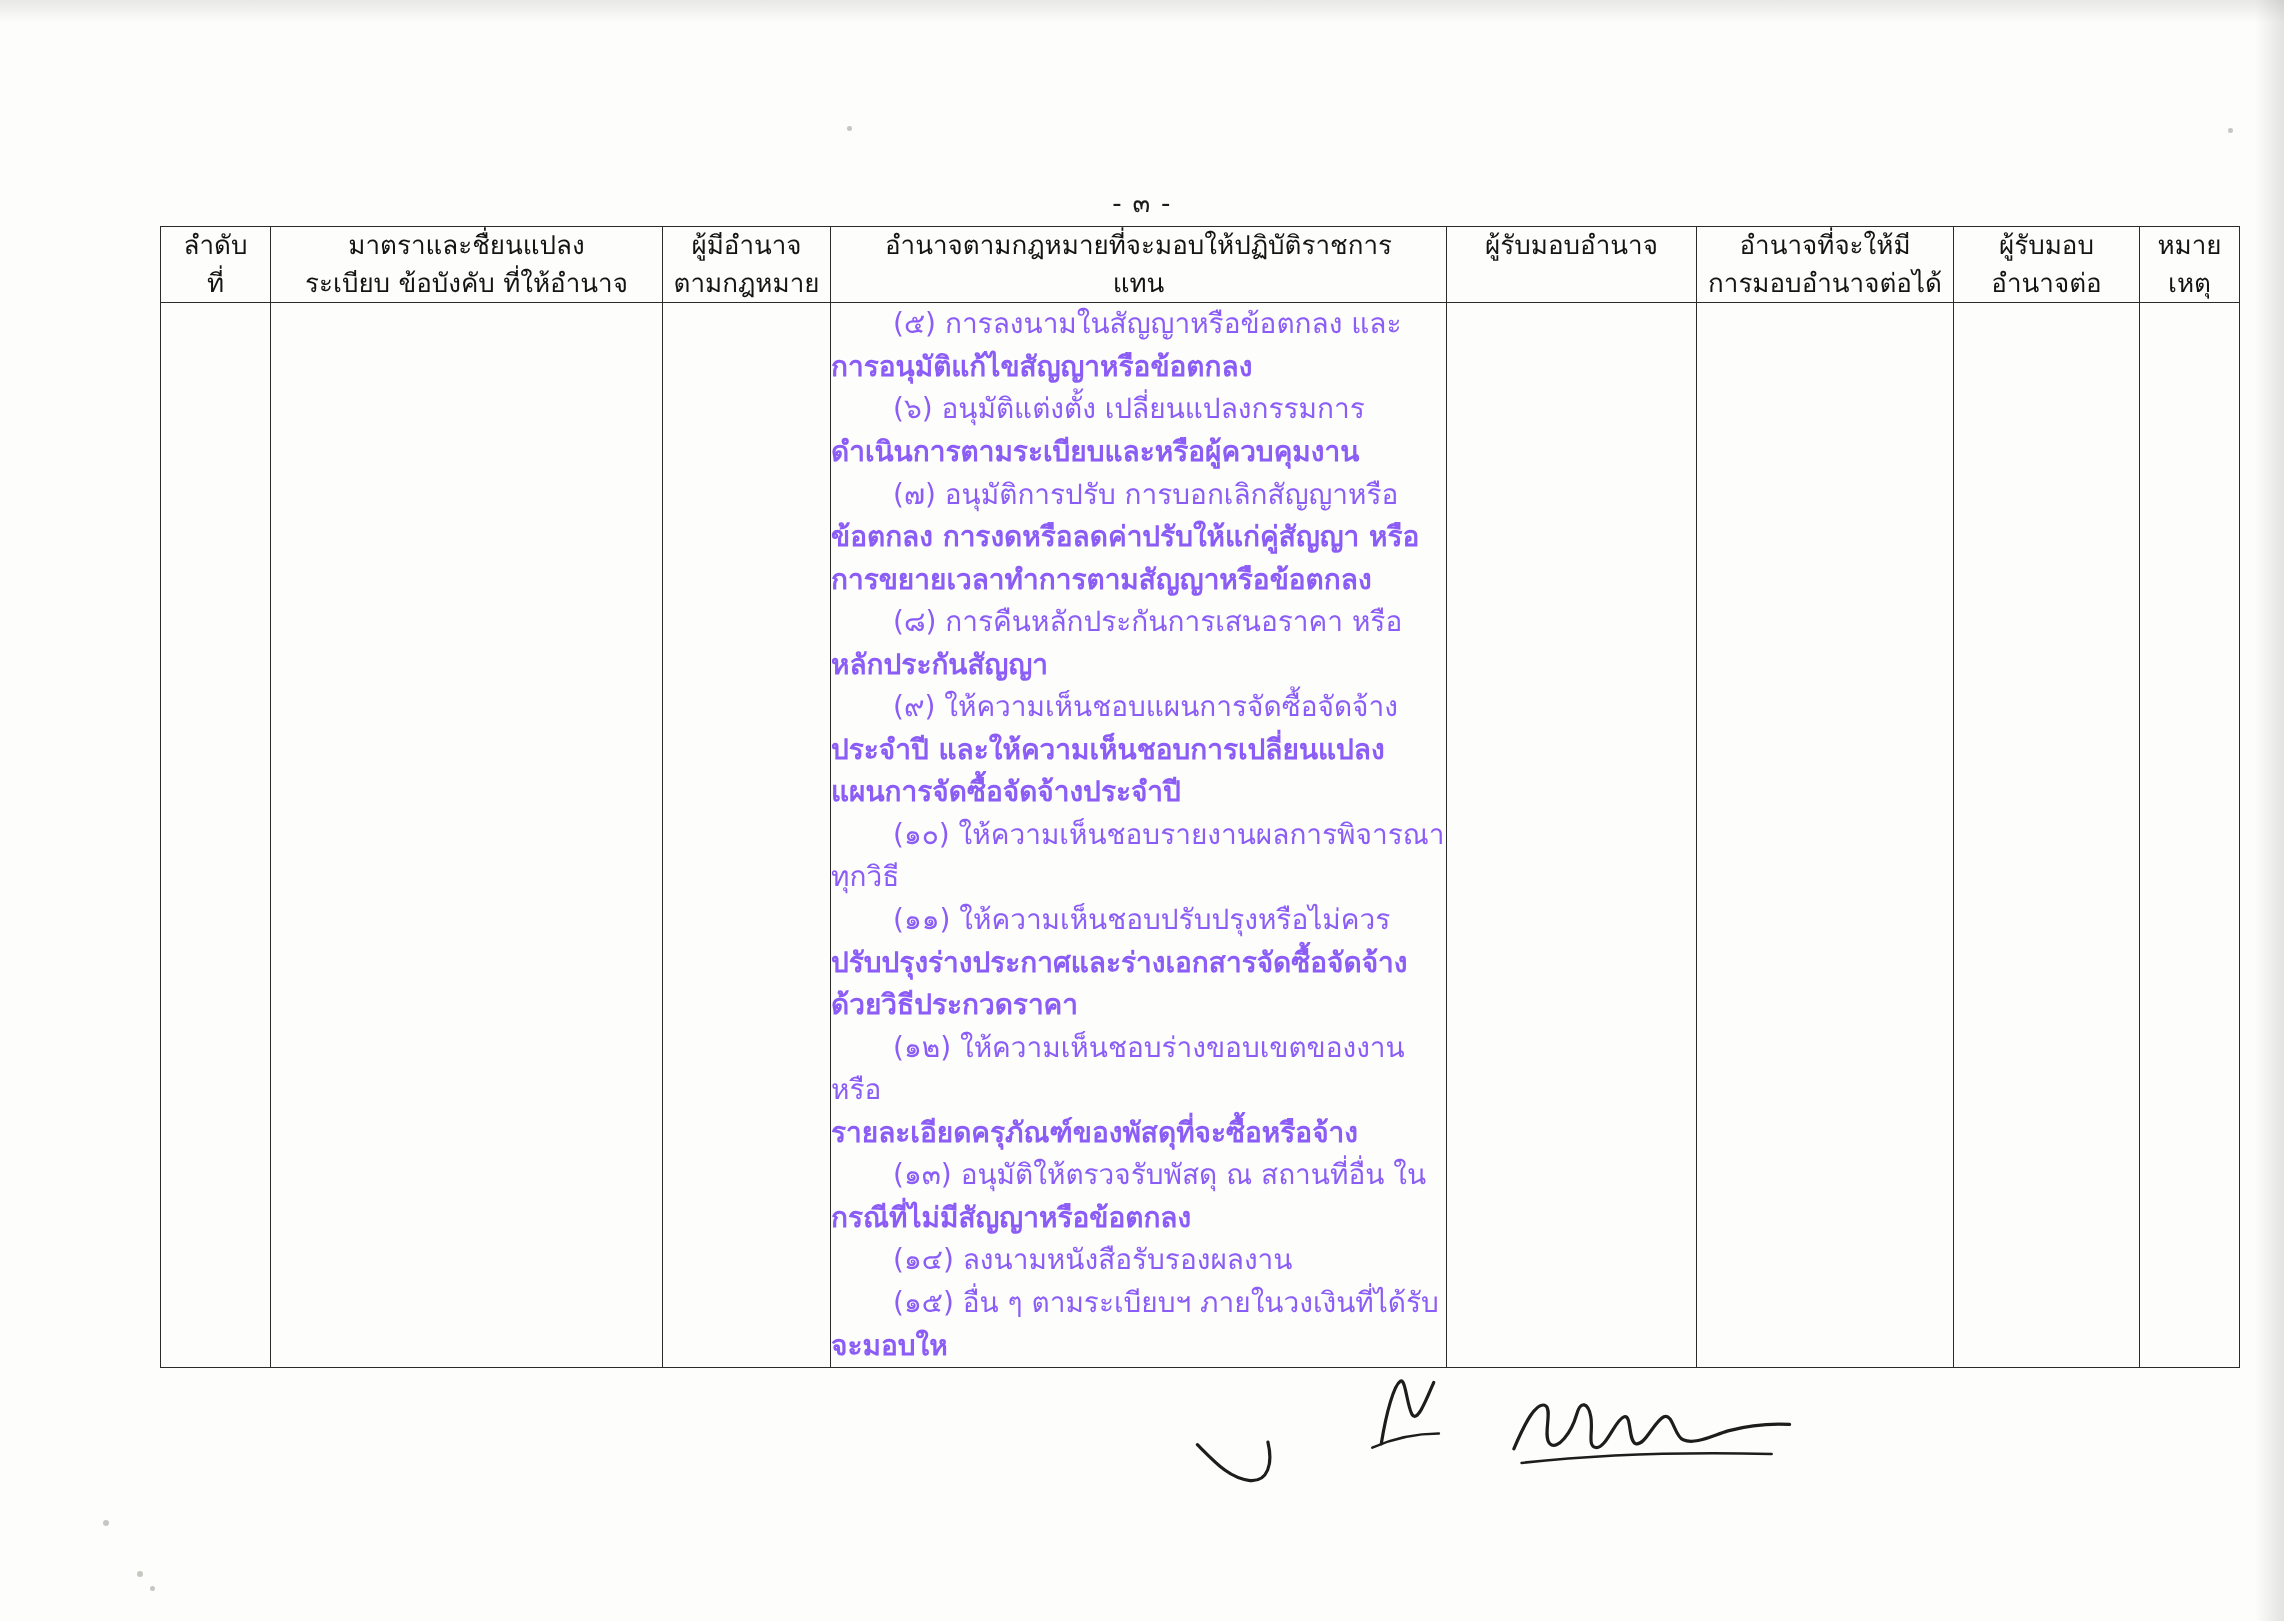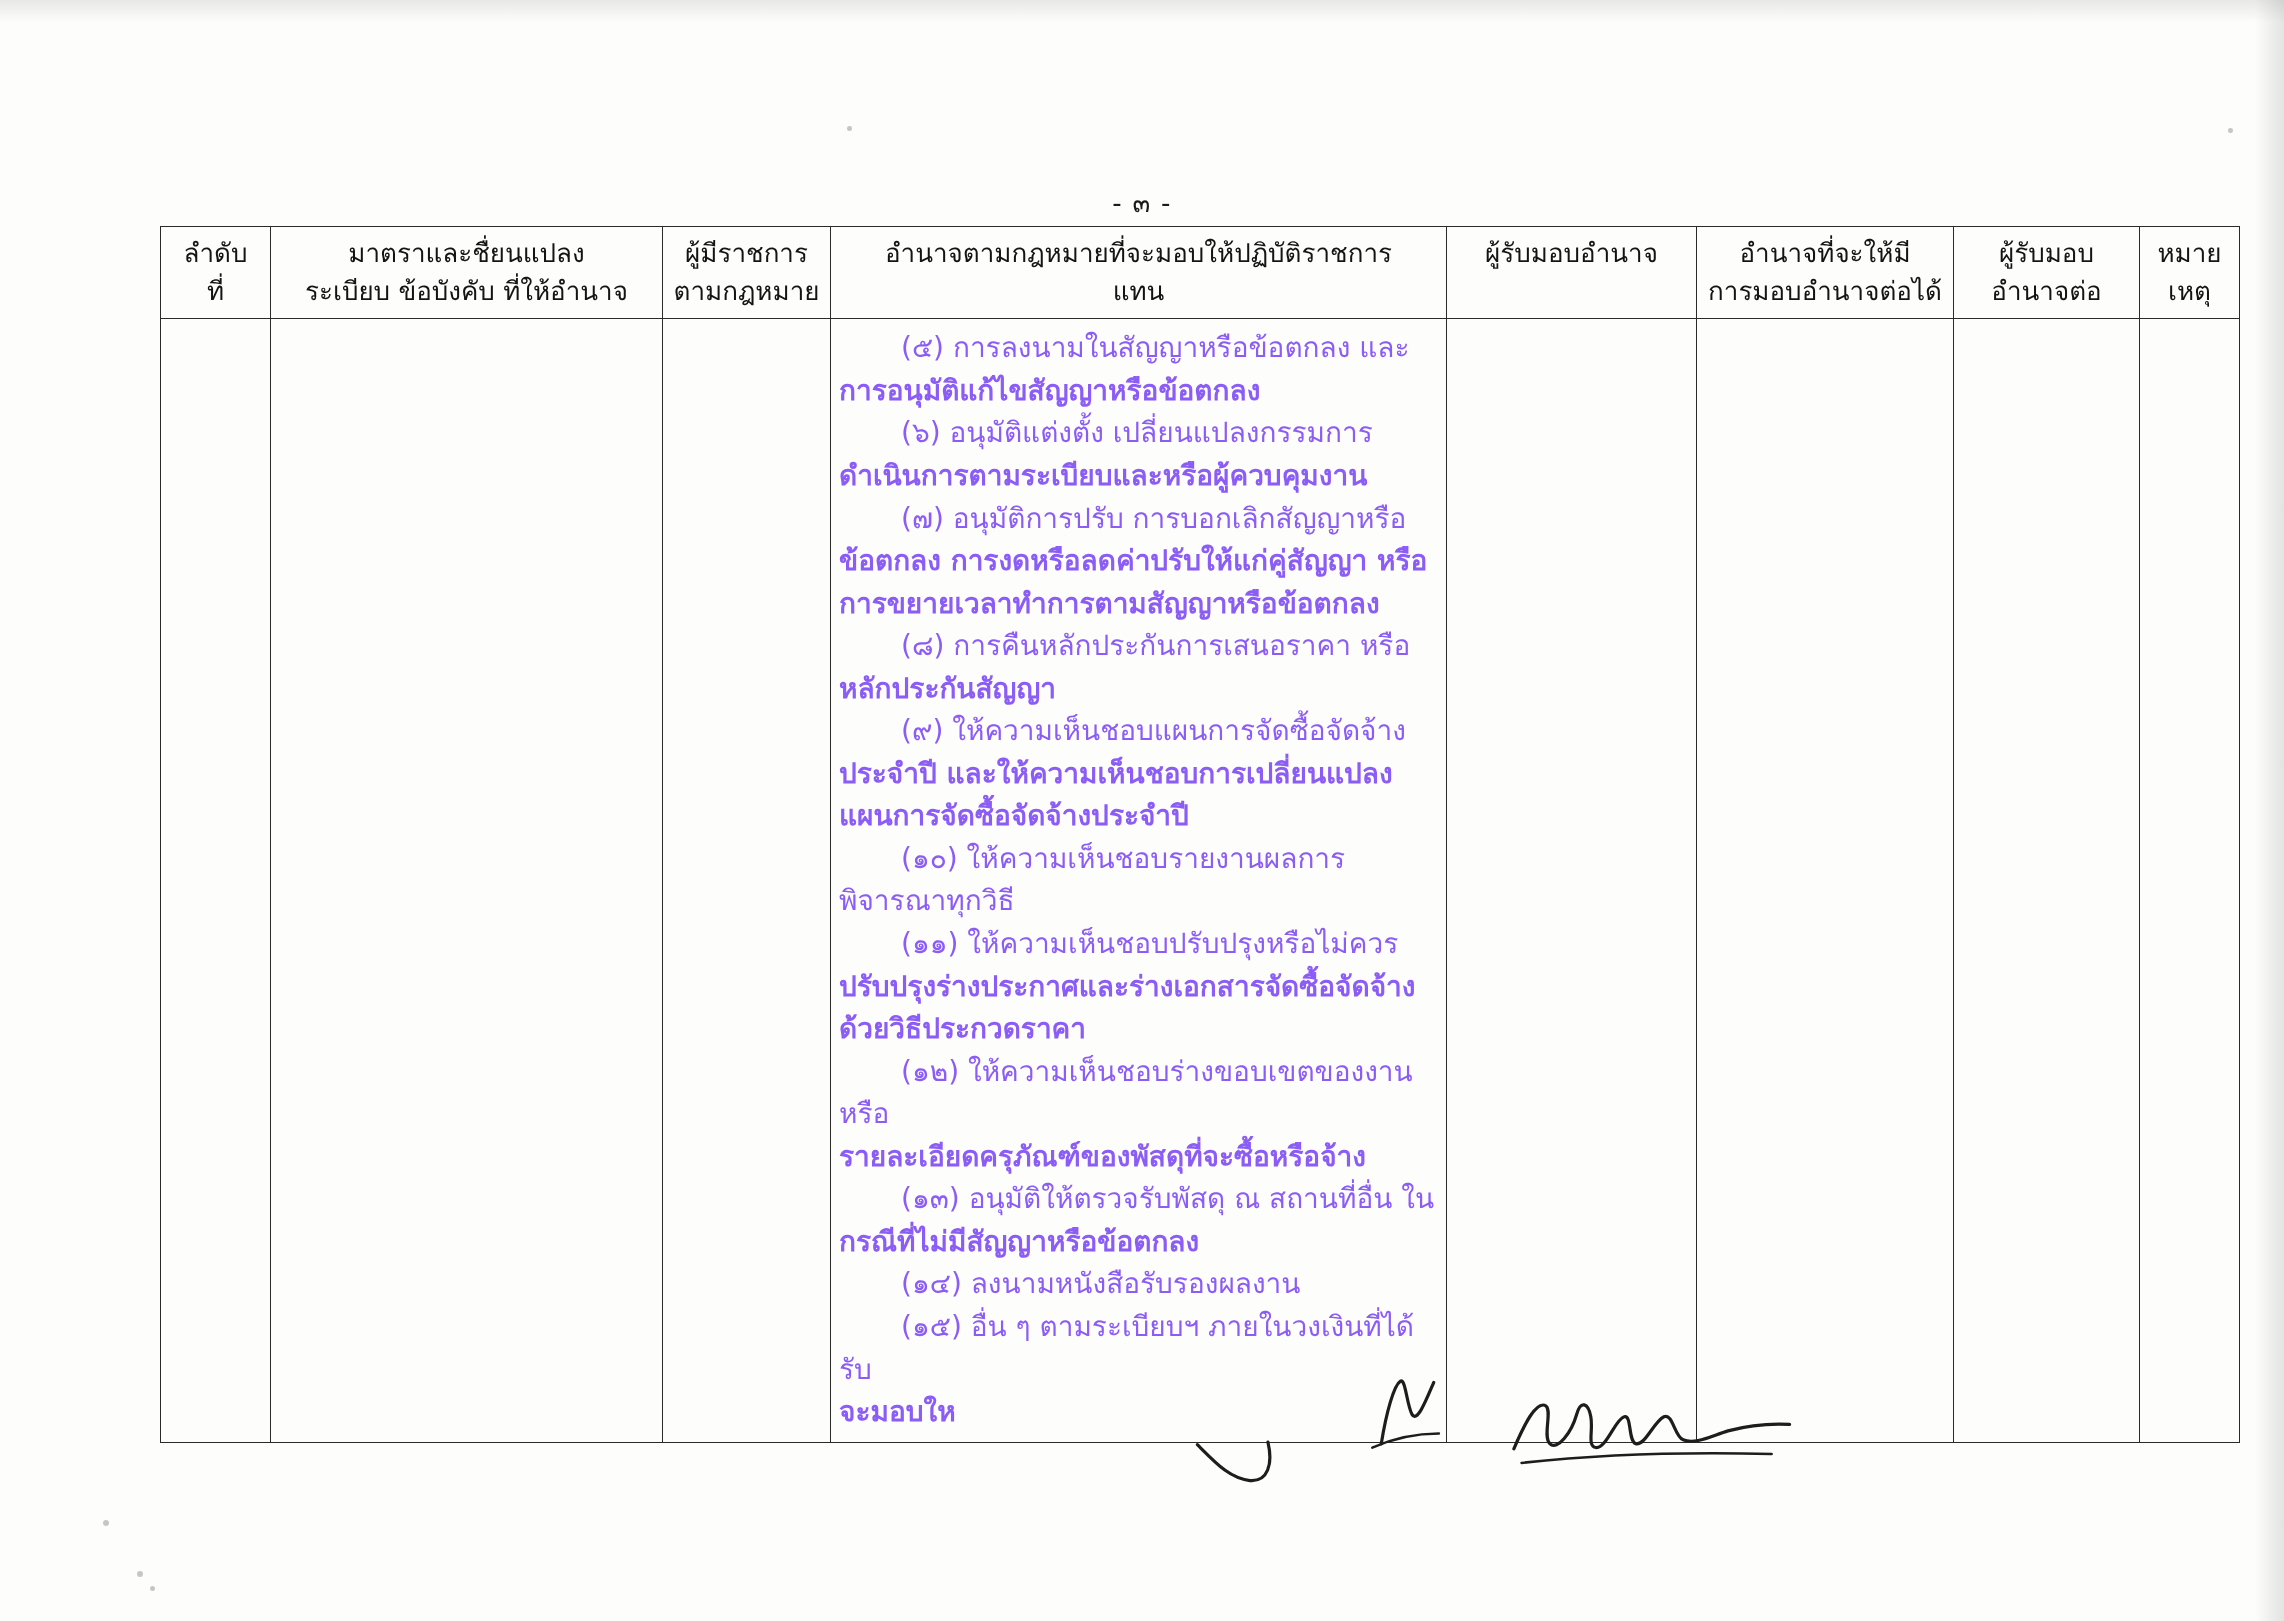--- a/index.html
+++ b/index.html
@@ -44,21 +44,21 @@
     top: 226px;
     left: 160px;
     width: 2080px;
     border-collapse: collapse;
     table-layout: fixed;
   }
   table.doc-table th,
   table.doc-table td {
     border: 1.9px solid #2a2a2a;
     vertical-align: top;
-    padding: 8px;
+    padding: 0;
   }
   .head-cell {
     text-align: center;
     font-weight: 400;
     font-size: 26px;
     line-height: 1.45;
     padding: 9px 5.1px 10.3px 5.1px;
     color: #141414;
   }
   .head-cell .l2 { display: block; }
@@ -142,21 +142,21 @@
       <tr>
         <th class="head-cell">
           <span>ลำดับ</span>
           <span class="l2">ที่</span>
         </th>
         <th class="head-cell">
           <span>มาตราและชื่ยนแปลง</span>
           <span class="l2">ระเบียบ ข้อบังคับ ที่ให้อำนาจ</span>
         </th>
         <th class="head-cell">
-          <span>ผู้มีราชการ</span>
+          <span>ผู้มีอำนาจ</span>
           <span class="l2">ตามกฎหมาย</span>
         </th>
         <th class="head-cell">
           <span>อำนาจตามกฎหมายที่จะมอบให้ปฏิบัติราชการ</span>
           <span class="l2">แทน</span>
         </th>
         <th class="head-cell">
           <span>ผู้รับมอบอำนาจ</span>
           <span class="l2"></span>
         </th>

